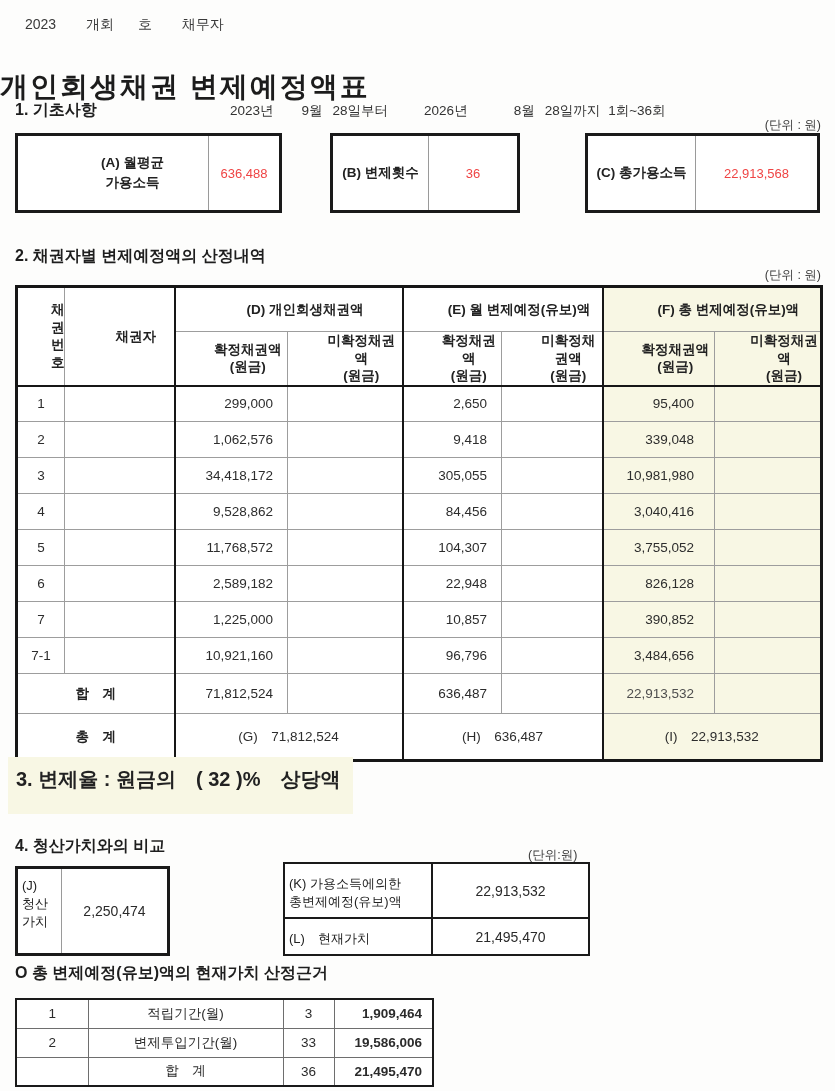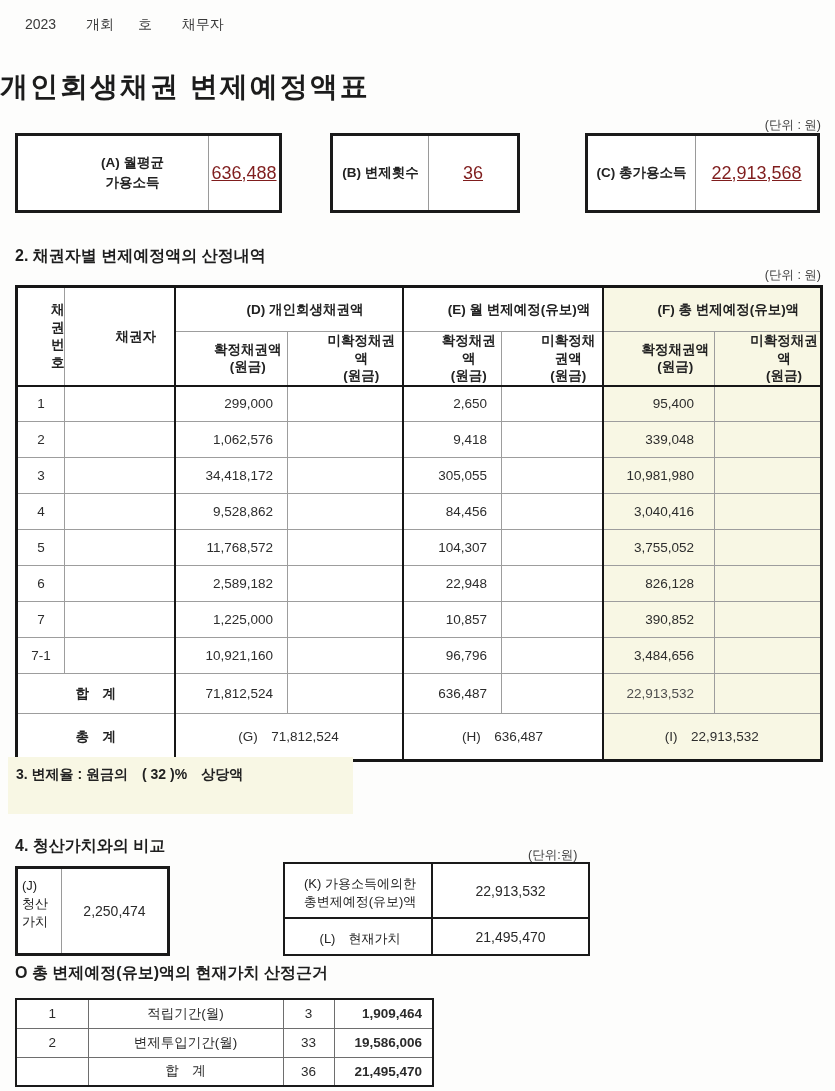--- a/index.html
+++ b/index.html
@@ -27,21 +27,21 @@
   .unit { font-size:12.5px; color:#3c3c3c; }
   .unit1 { position:absolute; top:117px; right:14px; }
   .unit2 { position:absolute; top:267px; right:14px; }
   .unit4 { position:absolute; top:847px; left:528px; }
 
   
   .boxes { position:absolute; top:133px; left:15px; width:805px; height:80px; }
   .ibox { position:absolute; top:0; height:80px; border:3px solid #1a1a1a; display:flex; background:#fff; }
   .ibox .lbl { display:flex; flex-direction:column; align-items:center; justify-content:center;
                font-weight:bold; font-size:13.5px; line-height:1.45; border-right:1px solid #9a9a9a; color:#222; }
-  .ibox .val { flex:1; display:flex; align-items:center; justify-content:center; font-size:18px; color:#7f1d1d;text-decoration:underline; }
+  .ibox .val { flex:1; display:flex; align-items:center; justify-content:center; font-size:13px; color:#ef4444; }
   .box-a { left:0; width:267px; } .box-a .lbl { width:152px;margin-left:39px; }
   .box-b { left:315px; width:190px; } .box-b .lbl { width:96px; }
   .box-c { left:570px; width:235px; } .box-c .lbl { width:108px; }
 
   
   .sec2-heading { position:absolute; top:246px; left:15px; }
 
   table.main { position:absolute; top:285px; left:15px; width:805px;
                border-collapse:collapse; table-layout:fixed; border:3px solid #161616; background:#fff; }
   table.main th, table.main td { border:1px solid #9d9d9d; font-size:13.5px; overflow:hidden; }
@@ -57,39 +57,39 @@
   td.num { text-align:right; padding-right:14px; }
   td.fnum { color:#4e4e4e; padding-right:20px; }
   .f-bg { background:#f8f7e4; }
   tr.sum-row { height:40px; }
   tr.total-row { height:47px; }
   td.c-label { text-align:center; font-weight:bold; color:#222; }
   td.c-center { text-align:center; color:#2d2d2d; }
 
   
   .sec3 { position:absolute; top:757px; left:8px; width:345px; height:57px;
-          background:#f8f7e4; font-weight:bold; font-size:14px; color:#222;
+          background:#f8f7e4; font-weight:bold; font-size:20px; color:#222;
           padding:9px 0 0 8px; }
 
   
   .sec4-heading { position:absolute; top:836px; left:15px; }
   .jbox { position:absolute; top:866px; left:15px; width:155px; height:90px;
           border:3px solid #1a1a1a; display:flex; background:#fff; }
   .jbox .lbl { width:44px; border-right:1px solid #9a9a9a; font-size:13px; line-height:1.4;
                padding:8px 0 0 4px; color:#222; }
   .jbox .lbl span { display:block; }
   .jbox .val { flex:1; display:flex; align-items:center; justify-content:center; font-size:14px; }
   .klbox { position:absolute; top:862px; left:283px; width:307px; height:94px;
            border:2.5px solid #1a1a1a; background:#fff; display:flex; flex-direction:column; }
   .kl-row { display:flex; }
   .kl-row.k { height:55px; border-bottom:2.5px solid #1a1a1a; }
   .kl-row.l { flex:1; }
   .kl-row .lbl { width:148px; border-right:2px solid #1a1a1a; font-size:13px; line-height:1.35;
                  padding:5px 0 0 4px; color:#222; display:flex; flex-direction:column; justify-content:center; }
-  .kl-row .lbl span { display:block;text-align:center; }
+  .kl-row .lbl span { display:block; }
   .kl-row .val { flex:1; display:flex; align-items:center; justify-content:center; font-size:14px; }
 
   
   .sec5-heading { position:absolute; top:963px; left:15px; }
   table.basis { position:absolute; top:998px; left:15px; width:417px;
                 border-collapse:collapse; table-layout:fixed; border:2.5px solid #1a1a1a; background:#fff; }
   table.basis td { border:1px solid #6e6e6e; height:29px; font-size:13.5px; color:#2b2b2b; }
   table.basis td.cc { text-align:center; }
   table.basis td.amt { text-align:right; padding-right:10px;font-weight:bold; }
   table.basis td.bold { font-weight:bold; }
@@ -101,20 +101,30 @@
 
   <div class="case-line">
     <span>2023</span>
     <span class="w">개회</span>
     <span>호</span>
     <span>채무자</span>
   </div>
 
   <div class="doc-title">개인회생채권 변제예정액표</div>
 
+  <div class="sec1-line">
+    <span class="sec-heading">1. 기초사항</span>
+    <span class="dt g28">2023년</span>
+    <span class="dt g10">9월</span>
+    <span class="dt g36">28일부터</span>
+    <span class="dt g46">2026년</span>
+    <span class="dt g10">8월</span>
+    <span class="dt g8">28일까지</span>
+    <span class="dt">1회~36회</span>
+  </div>
   <div class="unit unit1">(단위 : 원)</div>
 
   <div class="boxes">
     <div class="ibox box-a">
       <div class="lbl">
         <span>(A) 월평균</span>
         <span>가용소득</span>
       </div>
       <div class="val">636,488</div>
     </div>

